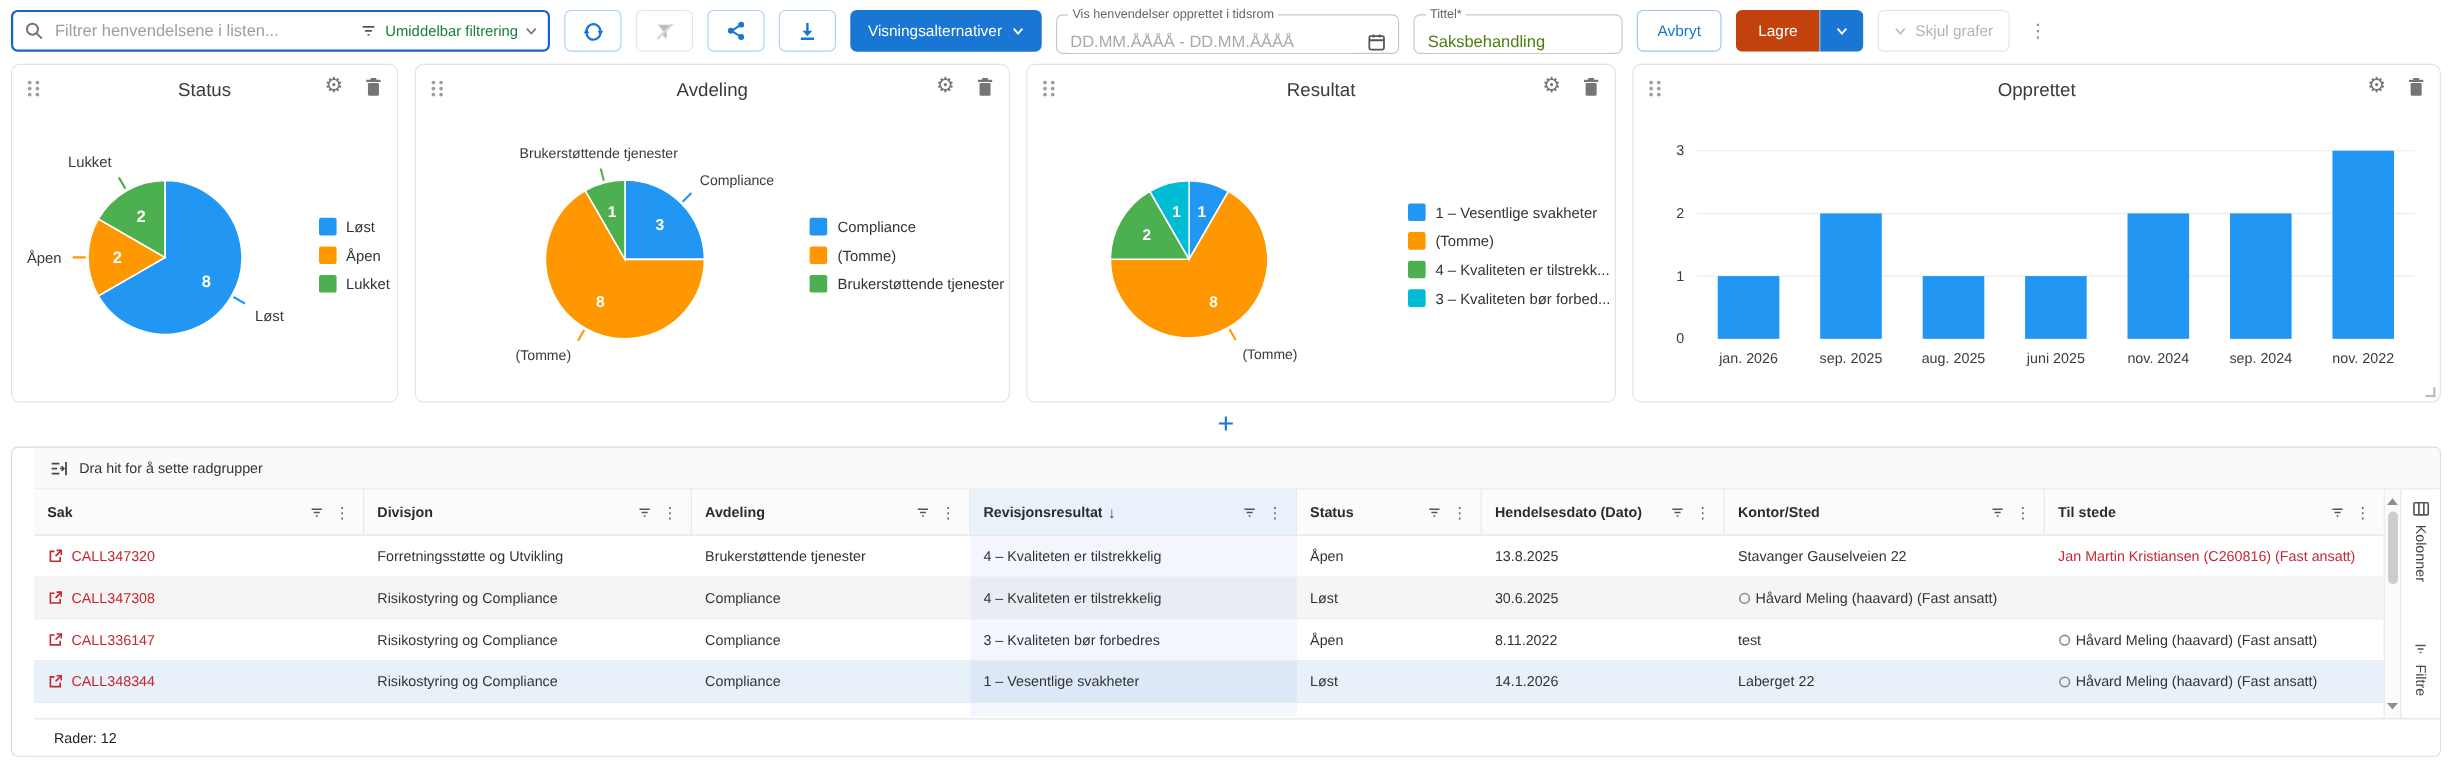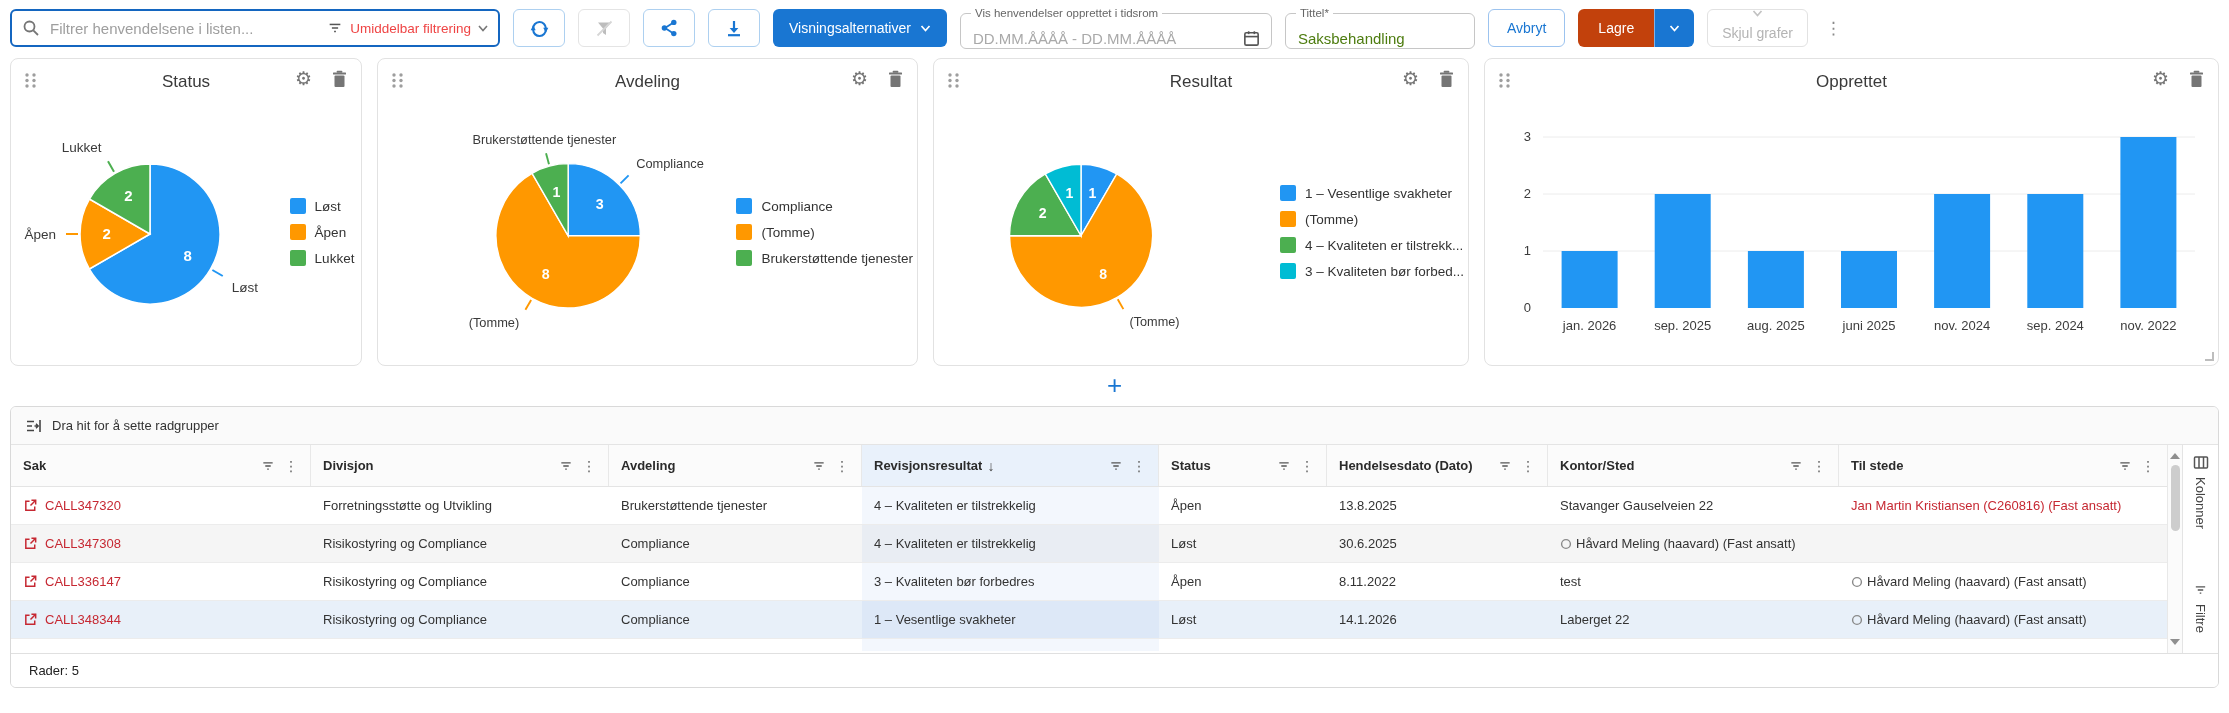--- a/index.html
+++ b/index.html
@@ -7,63 +7,63 @@
   body {
     width:2229px; height:713px; overflow:hidden;
     background:#fff; font-family:"Liberation Sans",sans-serif; color:#333;
   }
   
   .toolbar { display:flex; align-items:center; gap:13px; padding:8px 10px 6px 10px; height:54px; }
   .searchbox { width:490px; height:38px; border:2px solid #1466c0; border-radius:6px;
     display:flex; align-items:center; padding:0 10px; gap:8px; background:#fff; }
   .searchbox input { flex:1; border:none; outline:none; font-size:15px; color:#444; font-family:inherit; min-width:0;}
   .searchbox input::placeholder { color:#9e9e9e; }
-  .immfilter { display:flex; align-items:center; gap:7px; font-size:13.5px; color:#ef4444; cursor:pointer; white-space:nowrap;text-align:right; }
+  .immfilter { display:flex; align-items:center; gap:7px; font-size:13.5px; color:#15803d; cursor:pointer; white-space:nowrap;text-align:right; }
   .btn-icon { width:52px; height:38px; border:1px solid #add0f0; border-radius:6px; background:#fff;
     display:flex; align-items:center; justify-content:center; cursor:pointer; padding:0; }
   .btn-icon.disabled { border-color:#e4e4e4; cursor:default; }
   .btn-primary { height:38px; border:none; border-radius:6px; background:#1976d2; color:#fff;
     font-size:14px; font-family:inherit; display:flex; align-items:center; gap:9px; padding:0 16px; cursor:pointer; white-space:nowrap;}
   fieldset.fld { position:relative; border:1px solid #c6c6c6; border-radius:6px; height:42px; margin:0;
     padding:0 10px; display:flex; align-items:flex-end; gap:8px; }
   fieldset.fld legend { font-size:11.5px; color:#666; padding:0 4px; white-space:nowrap; }
   fieldset.fld input { border:none; outline:none; font-size:15px; font-family:inherit; color:#222; width:100%; margin-top:-8px;}
   fieldset.fld input::placeholder { color:#a9a9a9; }
   .fld-date { width:312px; }
   .fld-title { width:190px; }
   .fld-date .cal { margin-top:-8px; background:none; border:none; padding:0; cursor:pointer; display:flex;}
   .btn-outline { height:38px; border:1px solid #9cc3ef; border-radius:6px; background:#fff; color:#1976d2;
     font-size:14px; font-family:Liberation Sans, sans-serif; padding:0 18px; cursor:pointer; }
   .splitbtn { display:flex; height:38px; border-radius:6px; overflow:hidden; }
   .splitbtn .main { background:#c2410c; color:#fff; border:none; font-size:14px; font-family:inherit; padding:0 20px; cursor:pointer;}
   .splitbtn .arrow { background:#1976d2; color:#fff; border:none; border-left:1px solid rgba(255,255,255,.45);
     width:40px; cursor:pointer; display:flex; align-items:center; justify-content:center;}
   .btn-disabled { height:38px; border:1px solid #e2e2e2; border-radius:6px; background:#fff; color:#b4b4b4;
-    font-size:14px; font-family:inherit; display:flex; align-items:center; gap:8px; padding:0 14px; cursor:default; white-space:nowrap;flex-direction:column;}
+    font-size:14px; font-family:inherit; display:flex; align-items:center; gap:8px; padding:0 14px; cursor:default; white-space:nowrap;}
   .kebab { background:none; border:none; color:#8a8a8a; font-size:17px; cursor:pointer; padding:0 4px; line-height:1;}
   
   .charts { display:flex; gap:15px; margin:4px 10px; height:308px; }
   .panel { position:relative; border:1px solid #e2e2e2; border-radius:8px; background:#fff; }
   .panel-title { position:absolute; top:13px; left:0; right:0; text-align:center; font-size:17px; color:#3a3a3a; }
   .phandle { position:absolute; top:12px; left:12px; cursor:grab; }
   .picons { position:absolute; top:10px; right:14px; display:flex; gap:20px; align-items:center; }
   .picons .gear { font-size:19px; color:#757575; cursor:pointer; line-height:1;}
   .picons .trash { cursor:pointer; display:flex; }
   .pbody { position:absolute; top:44px; bottom:4px; left:4px; right:4px;
     display:flex; align-items:center; justify-content:center; gap:22px; }
   .legend { display:flex; flex-direction:column; gap:10px; }
   .legend .li { display:flex; align-items:center; gap:9px; font-size:13.5px; color:#333; cursor:pointer; white-space:nowrap;}
   .legend .sw { width:16px; height:16px; border-radius:2px; flex:none;}
   .rsz { position:absolute; right:4px; bottom:4px; width:9px; height:9px;
     border-right:2px solid #bdbdbd; border-bottom:2px solid #bdbdbd; }
   .addrow { display:flex; justify-content:center; padding:2px 0 4px 0; }
   .addbtn { background:none; border:none; color:#1976d2; font-size:26px; line-height:1; cursor:pointer; padding:0 10px;}
   
   .card { margin:4px 10px; height:282px; border:1px solid #d9d9d9; border-radius:6px; overflow:hidden;
-    display:flex; flex-direction:column; background:#fff;}
+    display:flex; flex-direction:column; background:#fff;padding-left:20px;}
   .rowgroup { height:38px; flex:none; background:#fafafa; border-bottom:1px solid #e4e4e4;
     display:flex; align-items:center; gap:10px; padding:0 14px; font-size:13px; color:#333;}
   .gridwrap { flex:1; display:flex; min-height:0;}
   .gmain { flex:1; min-width:0; }
   .grow { display:grid; grid-template-columns:300px 298px 253px 297px 168px 221px 291px minmax(230px,1fr); }
   .ghead { height:42px; background:#fbfbfb; border-bottom:1px solid #e4e4e4; }
   .hcell { display:flex; align-items:center; padding:0 12px; font-size:13px; font-weight:700; color:#2b2b2b;
     border-right:1px solid #e8e8e8; cursor:pointer; overflow:hidden; white-space:nowrap;}
   .hcell:last-child { border-right:none;text-align:right; }
   .hcell.sorted { background:#e9f1fb; }
@@ -625,16 +625,16 @@
             <line x1="3" y1="5" x2="15" y2="5" stroke="#555" stroke-width="1.8"></line>
             <line x1="5.5" y1="9" x2="12.5" y2="9" stroke="#555" stroke-width="1.8"></line>
             <line x1="8" y1="13" x2="10" y2="13" stroke="#555" stroke-width="1.8"></line>
           </svg>
           <span class="vlabel">Filtre</span>
         </div>
       </div>
     </div>
 
     <div class="gfoot">
-      <span>Rader: 5</span>
+      <span>Rader: 12</span>
     </div>
   </div>
 </div>
 
 </body></html>

